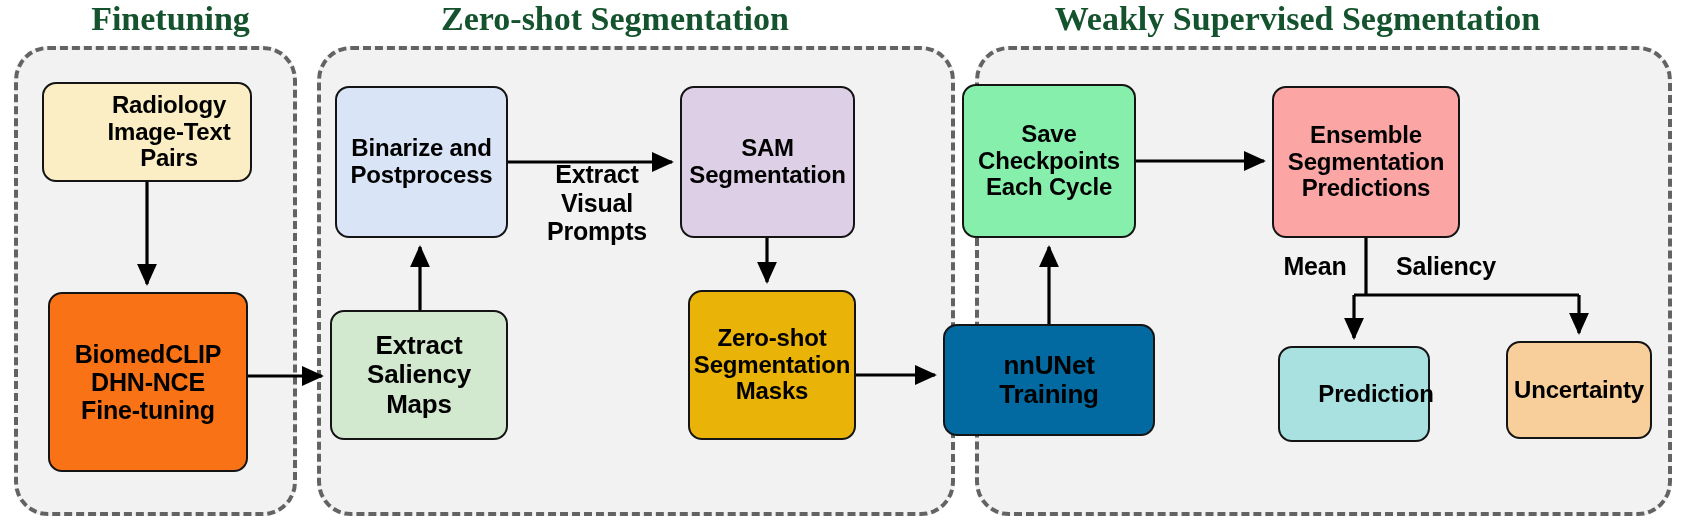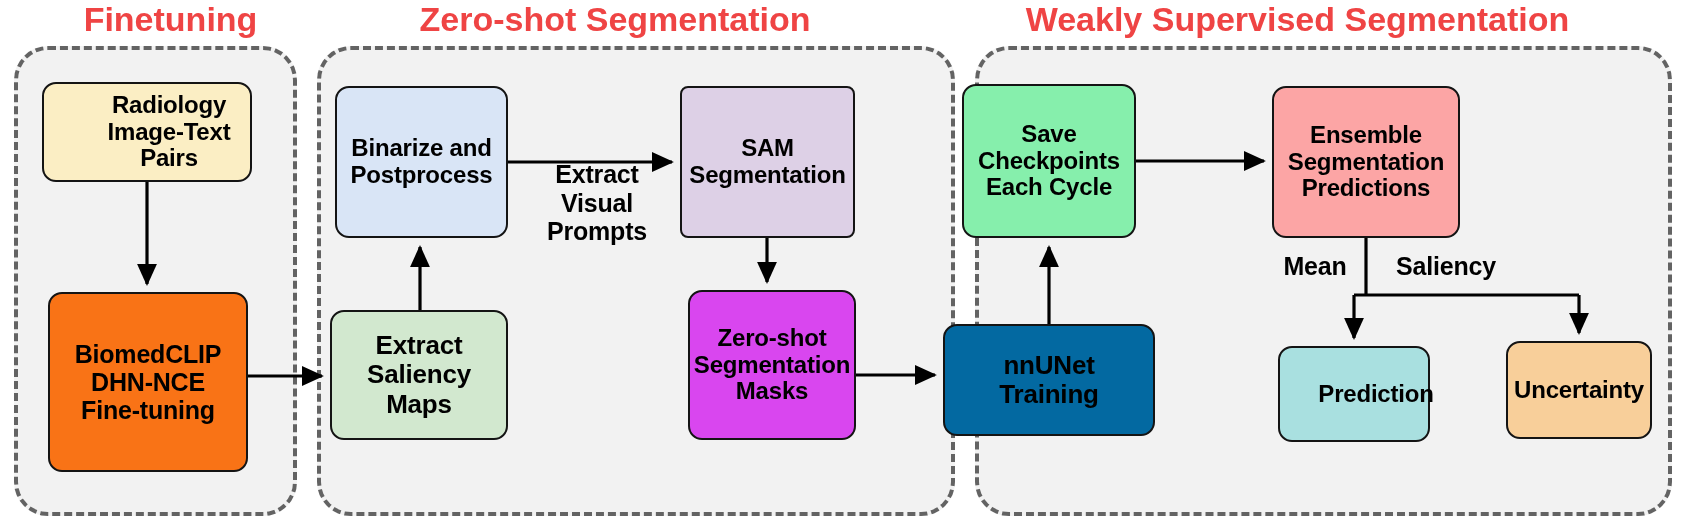--- a/index.html
+++ b/index.html
@@ -18,24 +18,25 @@
   #wiring {
     position: absolute;
     left: 0; top: 0;
     width: 1686px;
     height: 530px;
     pointer-events: none;
   }
   .panel-title {
     position: absolute;
     font-weight: bold;
-    color: #ef4444;
+    color: #14532d;
     white-space: nowrap;
     text-align: center;
     line-height: 1;
+    font-family: Liberation Serif, serif;
   }
   .panel {
     position: absolute;
     background: #f2f2f2;
     border: 4px dashed #636363;
     border-radius: 34px;
     box-sizing: border-box;
   }
   .node {
     position: absolute;
@@ -90,25 +91,25 @@
       </div>
       <div class="node" style="left: 335px; top: 86px; width: 173px; height: 152px; background: rgb(217, 229, 246); font-size: 24px; border-color: rgb(20, 20, 20);">
         <span class="node-label">Binarize and
 Postprocess</span>
       </div>
       <div class="node" style="left: 330px; top: 310px; width: 178px; height: 130px; background: rgb(210, 232, 207); font-size: 26px; border-color: rgb(20, 20, 20);">
         <span class="node-label">Extract
 Saliency
 Maps</span>
       </div>
-      <div class="node" style="left: 680px; top: 86px; width: 175px; height: 152px; background: rgb(221, 208, 230); font-size: 24px; border-color: rgb(20, 20, 20); border-radius: 8px;">
+      <div class="node" style="left: 680px; top: 86px; width: 175px; height: 152px; background: rgb(221, 208, 230); font-size: 24px; border-color: rgb(20, 20, 20);">
         <span class="node-label">SAM
 Segmentation</span>
       </div>
-      <div class="node" style="left: 688px; top: 290px; width: 168px; height: 150px; background: #d946ef; font-size: 24px; border-color: rgb(20, 20, 20);">
+      <div class="node" style="left: 688px; top: 290px; width: 168px; height: 150px; background: #eab308; font-size: 24px; border-color: rgb(20, 20, 20);">
         <span class="node-label">Zero-shot
 Segmentation
 Masks</span>
       </div>
       <div class="node" style="left: 962px; top: 84px; width: 174px; height: 154px; background: #86efac; font-size: 24px; border-color: rgb(20, 20, 20);">
         <span class="node-label">Save
 Checkpoints
 Each Cycle</span>
       </div>
       <div class="node" style="left: 1272px; top: 86px; width: 188px; height: 152px; background: #fca5a5; font-size: 24px; border-color: rgb(20, 20, 20);">

